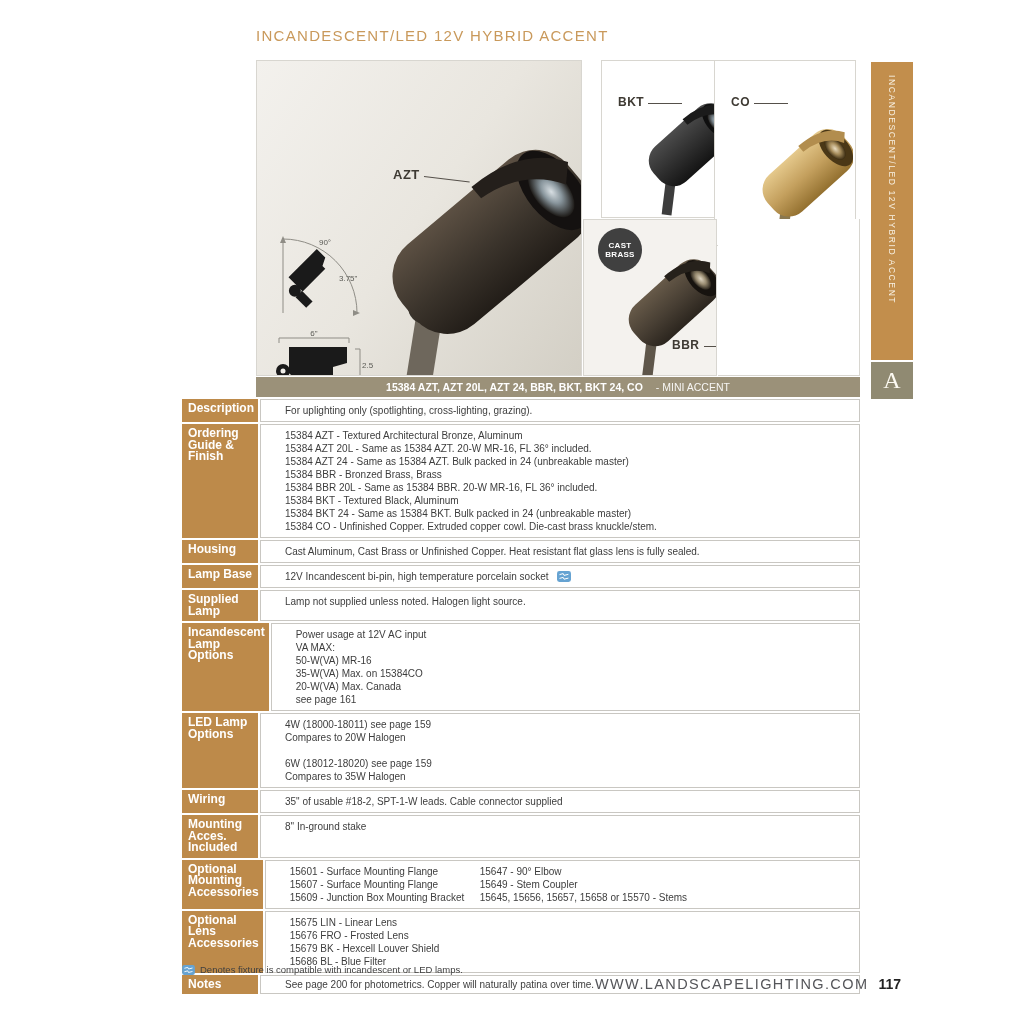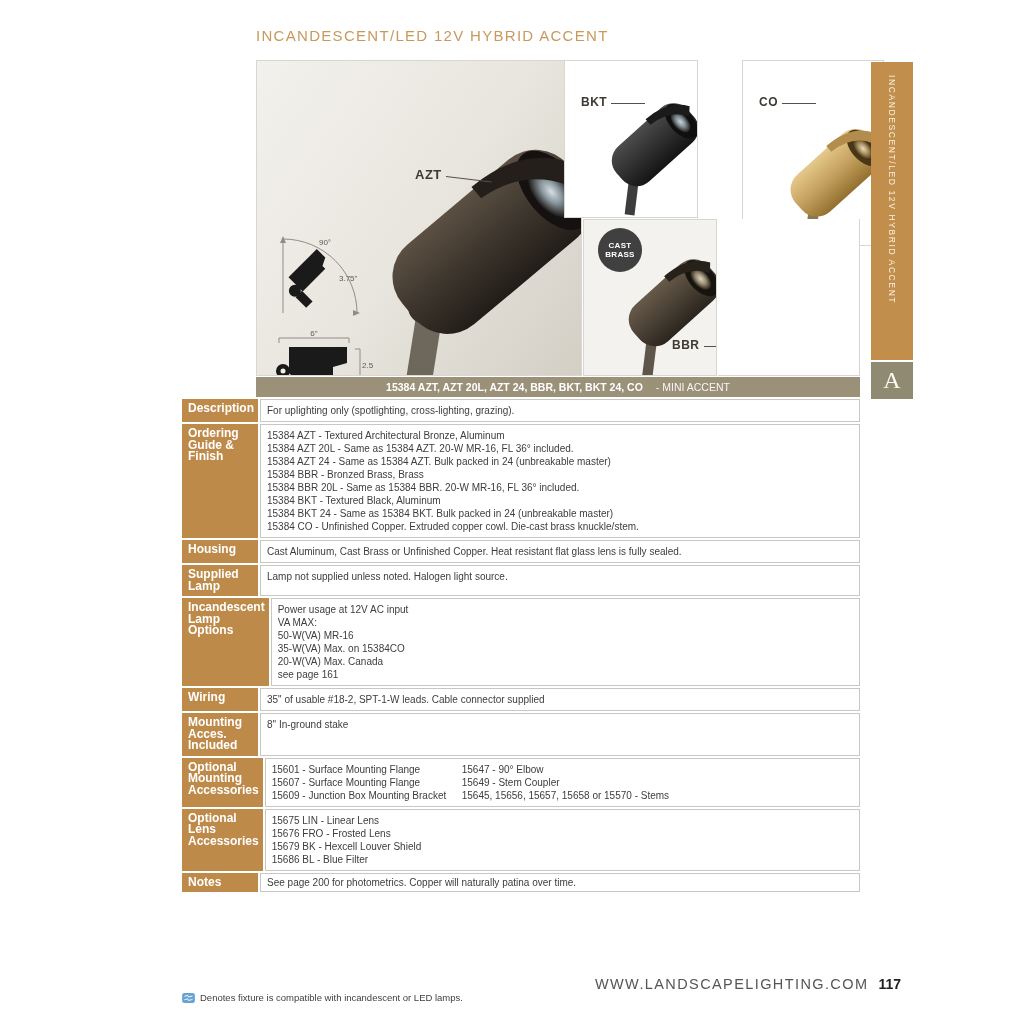--- a/index.html
+++ b/index.html
@@ -8,28 +8,28 @@
 
   
   .page-title { position:absolute; left:256px; top:27px; font-size:15px; letter-spacing:1.3px;
     color:#c9995b; font-weight:400; }
 
   
   .gallery { position:absolute; left:256px; top:60px; width:604px; height:316px; }
   .panel { position:absolute; background:#fff; border:1px solid #d8d6d0; overflow:hidden; }
   .panel-main { left:0; top:0; width:326px; height:316px;
     background:linear-gradient(125deg,#f3f1ed 0%,#e9e6df 50%,#d3cfc5 100%); }
-  .panel-bkt { left:308px; top:0; width:134px; height:158px; }
-  .panel-co  { left:486px; top:0; width:142px; height:186px; }
+  .panel-bkt { left:345px; top:0; width:134px; height:158px; }
+  .panel-co  { left:458px; top:0; width:142px; height:186px; }
   .panel-bbr { left:327px; top:159px; width:134px; height:157px; background:#f4f2ee; }
   .panel-empty { left:462px; top:159px; width:142px; height:157px; border:none; border-right:1px solid #d8d6d0; border-bottom:1px solid #d8d6d0; }
 
   .finish-label { position:absolute; font-size:12px; font-weight:bold; color:#3e3a33; letter-spacing:.5px; }
   .finish-label .rule { position:absolute; left:100%; top:60%; width:34px; height:1px; background:#55504a; margin-left:4px; }
-  .lbl-azt { left:136px; top:106px; font-size:13px;margin-left:22px; }
+  .lbl-azt { left:136px; top:106px; font-size:13px; }
   .lbl-azt .rule { width:46px; transform:rotate(7deg); transform-origin:left center; }
   .lbl-bkt { left:16px; top:34px; }
   .lbl-co  { left:16px; top:34px; }
   .lbl-bbr { left:88px; top:118px; }
   .lbl-bbr .rule { width:26px; }
 
   .badge { position:absolute; left:14px; top:8px; width:44px; height:44px; border-radius:50%;
     background:#404040; color:#fff; font-size:8px; font-weight:bold; line-height:9px;
     display:flex; align-items:center; justify-content:center; text-align:center; letter-spacing:.3px; }
 
@@ -51,33 +51,33 @@
   .caption-bar .bold { font-weight:bold; }
   .caption-bar .suffix { font-weight:normal; opacity:.92; margin-left:13px; }
 
   
   .spec-table { position:absolute; left:182px; top:399px; width:678px; display:flex;
     flex-direction:column; }
   .spec-row { display:flex; margin-bottom:2px; }
   .spec-label { flex:0 0 76px; background:#bd8a4a; color:#fff; font-weight:bold;
     font-size:12px; line-height:11.5px; padding:4px 4px 4px 6px; }
   .spec-content { flex:1; margin-left:2px; border:1px solid #c9c7c2; background:#fff;
-    padding:4px 6px; font-size:10px; line-height:13px; color:#3d3d3d; }
+    padding:4px 24px; font-size:10px; line-height:13px; color:#3d3d3d; }
   .spec-content .line { min-height:13px; }
   .spec-content.compact { padding-top:2px; padding-bottom:2px; }
   .content-flex { display:flex; align-items:center; gap:8px; }
   .cols { display:flex; }
   .col1 { flex:0 0 190px; }
   .col2 { flex:1; }
 
   .lamp-icon { width:14px; height:11px; flex:0 0 auto; }
 
   
   .footnote { position:absolute; left:182px; top:964px; display:flex; align-items:center; gap:5px;
-    font-size:9.5px; color:#3f3f3f;margin-top:28px; }
+    font-size:9.5px; color:#3f3f3f; }
   .footer-right { position:absolute; right:123px; top:976px; display:flex; align-items:baseline; gap:10px; }
   .website { font-size:14.5px; letter-spacing:1.4px; color:#55565a; }
   .page-number { font-size:14px; font-weight:bold; color:#222; }
 
   
   .side-tab { position:absolute; left:871px; top:62px; width:42px; height:298px; background:#c28e4c;
     display:flex; justify-content:center; }
   .side-tab-text { writing-mode:vertical-rl; font-size:8.5px; letter-spacing:1.6px;
     color:#f8f1e3; padding-top:13px; white-space:nowrap; }
   .side-letter { position:absolute; left:871px; top:362px; width:42px; height:37px; background:#908a72;
@@ -264,40 +264,61 @@
       </div>
     </div>
 
     <div class="spec-row">
       <div class="spec-label">Housing</div>
       <div class="spec-content">
         <div class="line">Cast Aluminum, Cast Brass or Unfinished Copper. Heat resistant flat glass lens is fully sealed.</div>
       </div>
     </div>
 
+    <div class="spec-row">
+      <div class="spec-label">Lamp Base</div>
+      <div class="spec-content content-flex">
+        <span class="line">12V Incandescent bi-pin, high temperature porcelain socket</span>
+        <svg class="lamp-icon" viewBox="0 0 14 11">
+          <rect x="0" y="0" width="14" height="11" rx="2.4" fill="#66a3d2"></rect>
+          <path d="M2.5 3.6 L6.2 2.6 L7 4.4 L11.4 3.3" stroke="#fff" stroke-width="1" fill="none"></path>
+          <path d="M2.5 7.4 L6.2 6.4 L7 8.2 L11.4 7.1" stroke="#fff" stroke-width="1" fill="none"></path>
+        </svg>
+      </div>
+    </div>
 
     <div class="spec-row">
       <div class="spec-label">Supplied Lamp</div>
       <div class="spec-content">
         <div class="line">Lamp not supplied unless noted. Halogen light source.</div>
       </div>
     </div>
 
     <div class="spec-row">
       <div class="spec-label">Incandescent Lamp Options</div>
       <div class="spec-content">
         <div class="line">Power usage at 12V AC input</div>
         <div class="line">VA MAX:</div>
         <div class="line">50-W(VA) MR-16</div>
         <div class="line">35-W(VA) Max. on 15384CO</div>
         <div class="line">20-W(VA) Max. Canada</div>
         <div class="line">see page 161</div>
       </div>
     </div>
 
+    <div class="spec-row">
+      <div class="spec-label">LED Lamp Options</div>
+      <div class="spec-content">
+        <div class="line">4W (18000-18011) see page 159</div>
+        <div class="line">Compares to 20W Halogen</div>
+        <div class="line"></div>
+        <div class="line">6W (18012-18020) see page 159</div>
+        <div class="line">Compares to 35W Halogen</div>
+      </div>
+    </div>
 
     <div class="spec-row">
       <div class="spec-label">Wiring</div>
       <div class="spec-content">
         <div class="line">35" of usable #18-2, SPT-1-W leads. Cable connector supplied</div>
       </div>
     </div>
 
     <div class="spec-row">
       <div class="spec-label">Mounting Acces. Included</div>

